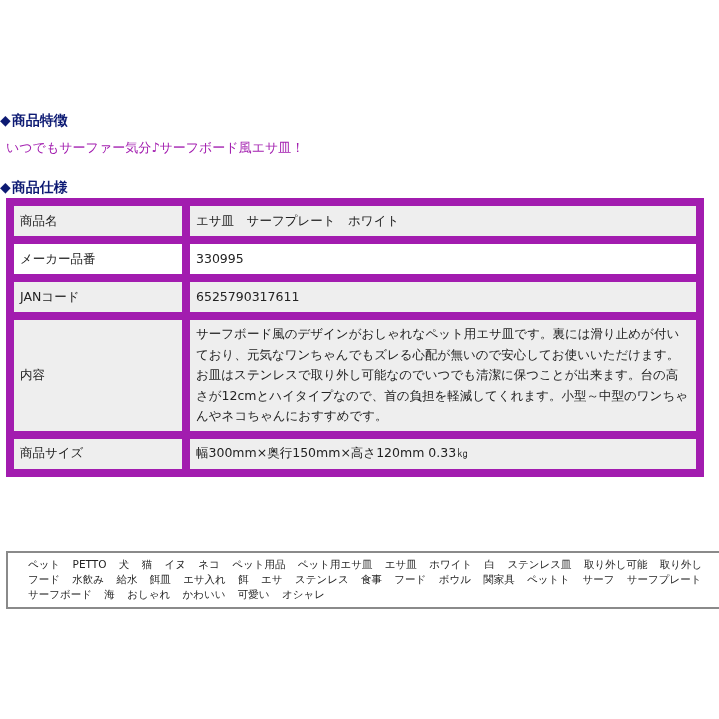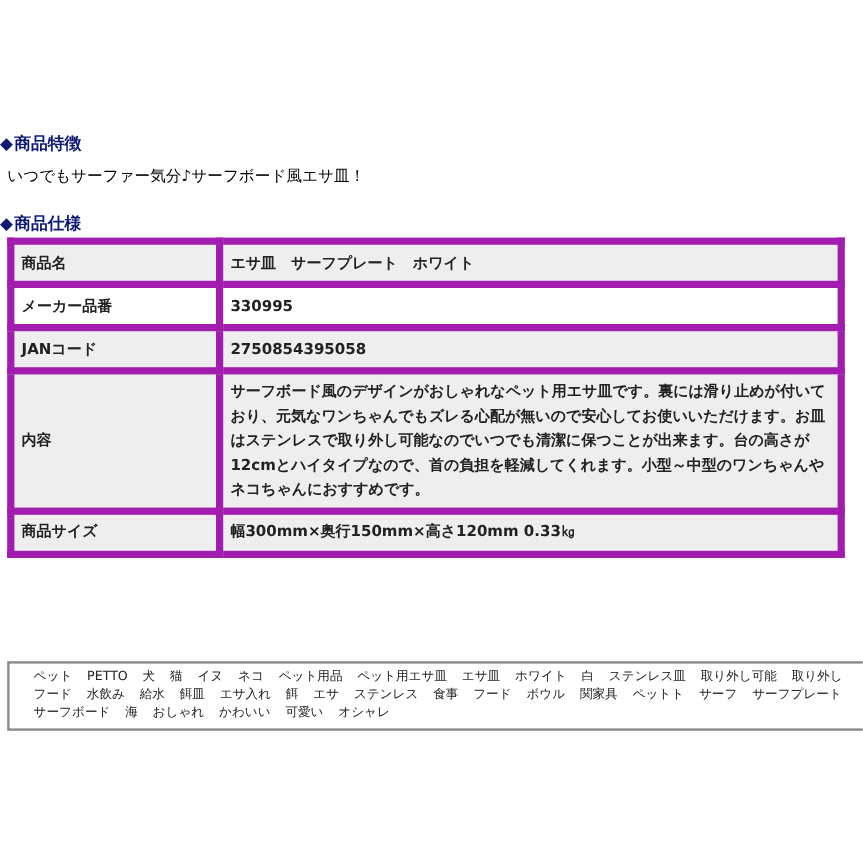--- a/index.html
+++ b/index.html
@@ -11,35 +11,34 @@
     .heading {
       position: absolute; left: 0;
       font-size: 14px; font-weight: bold; color: #0d1a73;
       line-height: 18px; margin: 0;
     }
     .heading .diamond { display: inline-block; margin-right: 1px; }
     #h-features { top: 111px; }
     #h-spec { top: 178px; text-align: center; }
     .tagline {
       position: absolute; left: 6px; top: 139px;
-      font-size: 13px; line-height: 18px; color: #000000;
+      font-size: 13px; line-height: 18px; color: #a21caf;
     }
     table.spec {
       position: absolute; left: 6px; top: 198px;
       width: 698px;
       border-collapse: collapse;
       font-size: 12.5px;
       table-layout: fixed;
     }
     table.spec td {
-      border: 6px solid #a21caf;
+      border: 8px solid #a21caf;
       padding: 4px 6px;
       line-height: 20.5px;
       vertical-align: middle;
-      font-weight: bold;
     }
     table.spec td.label { width: 156px; }
     table.spec tr.shade td { background: #eeeeee; }
     table.spec tr.plain td { background: #ffffff; border-radius: 16px; }
     table.spec tr.single td { height: 22px; }
     .keywords {
       position: absolute; left: 6px; top: 551px;
       width: 684px; height: 46px;
       border: 2px solid #8a8a8a;
       padding: 4px 20px;
@@ -63,21 +62,21 @@
     <tr class="shade single">
       <td class="label">商品名</td>
       <td>エサ皿　サーフプレート　ホワイト</td>
     </tr>
     <tr class="plain single">
       <td class="label">メーカー品番</td>
       <td>330995</td>
     </tr>
     <tr class="shade single">
       <td class="label">JANコード</td>
-      <td>2750854395058</td>
+      <td>6525790317611</td>
     </tr>
     <tr class="shade">
       <td class="label">内容</td>
       <td>サーフボード風のデザインがおしゃれなペット用エサ皿です。裏には滑り止めが付いており、元気なワンちゃんでもズレる心配が無いので安心してお使いいただけます。お皿はステンレスで取り外し可能なのでいつでも清潔に保つことが出来ます。台の高さが12cmとハイタイプなので、首の負担を軽減してくれます。小型～中型のワンちゃんやネコちゃんにおすすめです。</td>
     </tr>
     <tr class="shade single">
       <td class="label">商品サイズ</td>
       <td>幅300mm×奥行150mm×高さ120mm 0.33㎏</td>
     </tr>
   </tbody>

